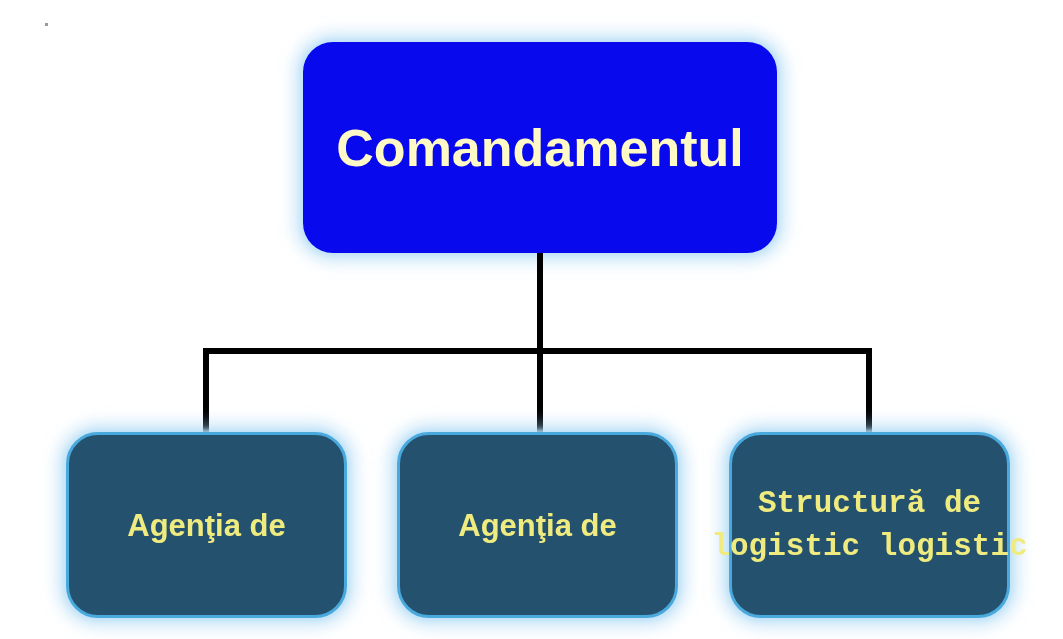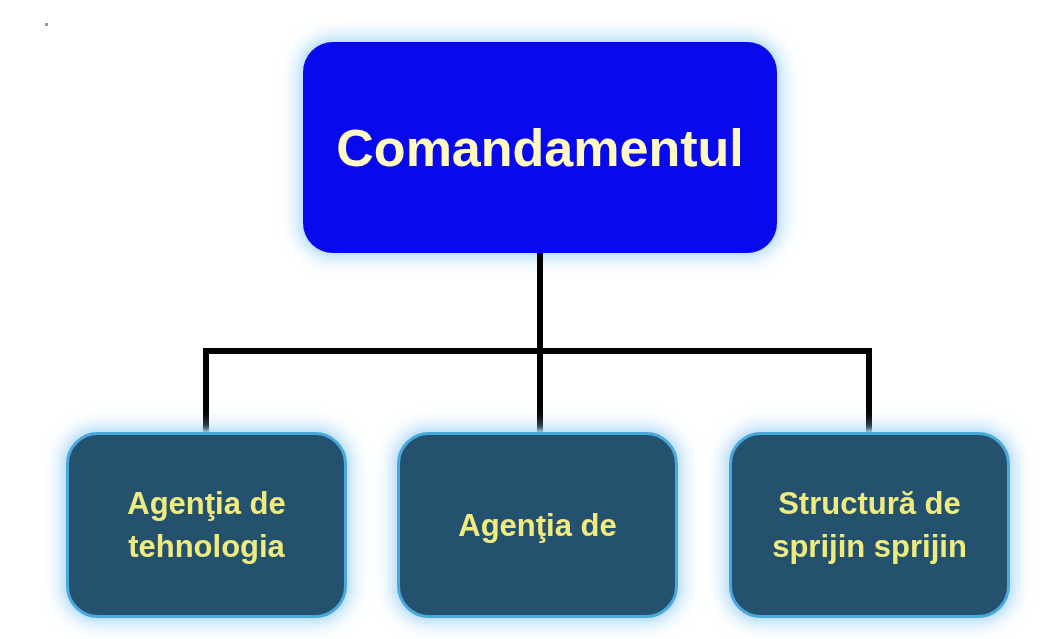--- a/index.html
+++ b/index.html
@@ -48,21 +48,21 @@
     height: 186px;
     border-radius: 32px;
     background: var(--child-fill, #24526e);
     color: var(--child-text, #efeb7f);
     border: 3px solid var(--child-border, #49a8dc);
     font-size: 31px;
     line-height: 43px;
   }
   .child-1 { left: 66px; }
   .child-2 { left: 397px; }
-  .child-3 { left: 729px; }
+  .child-3 { left: 729px; font-family: Liberation Mono, monospace; }
   .connector {
     position: absolute;
     background: var(--connector, #000000);
   }
   .stem       { left: 537px; top: 253px; width: 6px;  height: 183px; }
   .hbar       { left: 203px; top: 348px; width: 669px; height: 6px; }
   .drop-left  { left: 203px; top: 350px; width: 6px;  height: 86px; }
   .drop-right { left: 866px; top: 350px; width: 6px;  height: 86px; }
   .artifact-dot {
     position: absolute;
@@ -84,25 +84,24 @@
     <div class="tline">Comandamentul</div>
   </div>
 
   <div class="connector stem"></div>
   <div class="connector hbar"></div>
   <div class="connector drop-left"></div>
   <div class="connector drop-right"></div>
 
   <div class="node child child-1">
     <div class="tline">Agenţia de</div>
-    <div class="tline">tehnologia</div>
   </div>
 
   <div class="node child child-2">
     <div class="tline">Agenţia de</div>
   </div>
 
   <div class="node child child-3">
     <div class="tline">Structură de</div>
-    <div class="tline">sprijin sprijin</div>
+    <div class="tline">logistic logistic</div>
   </div>
 
 </div>
 
 </body></html>

